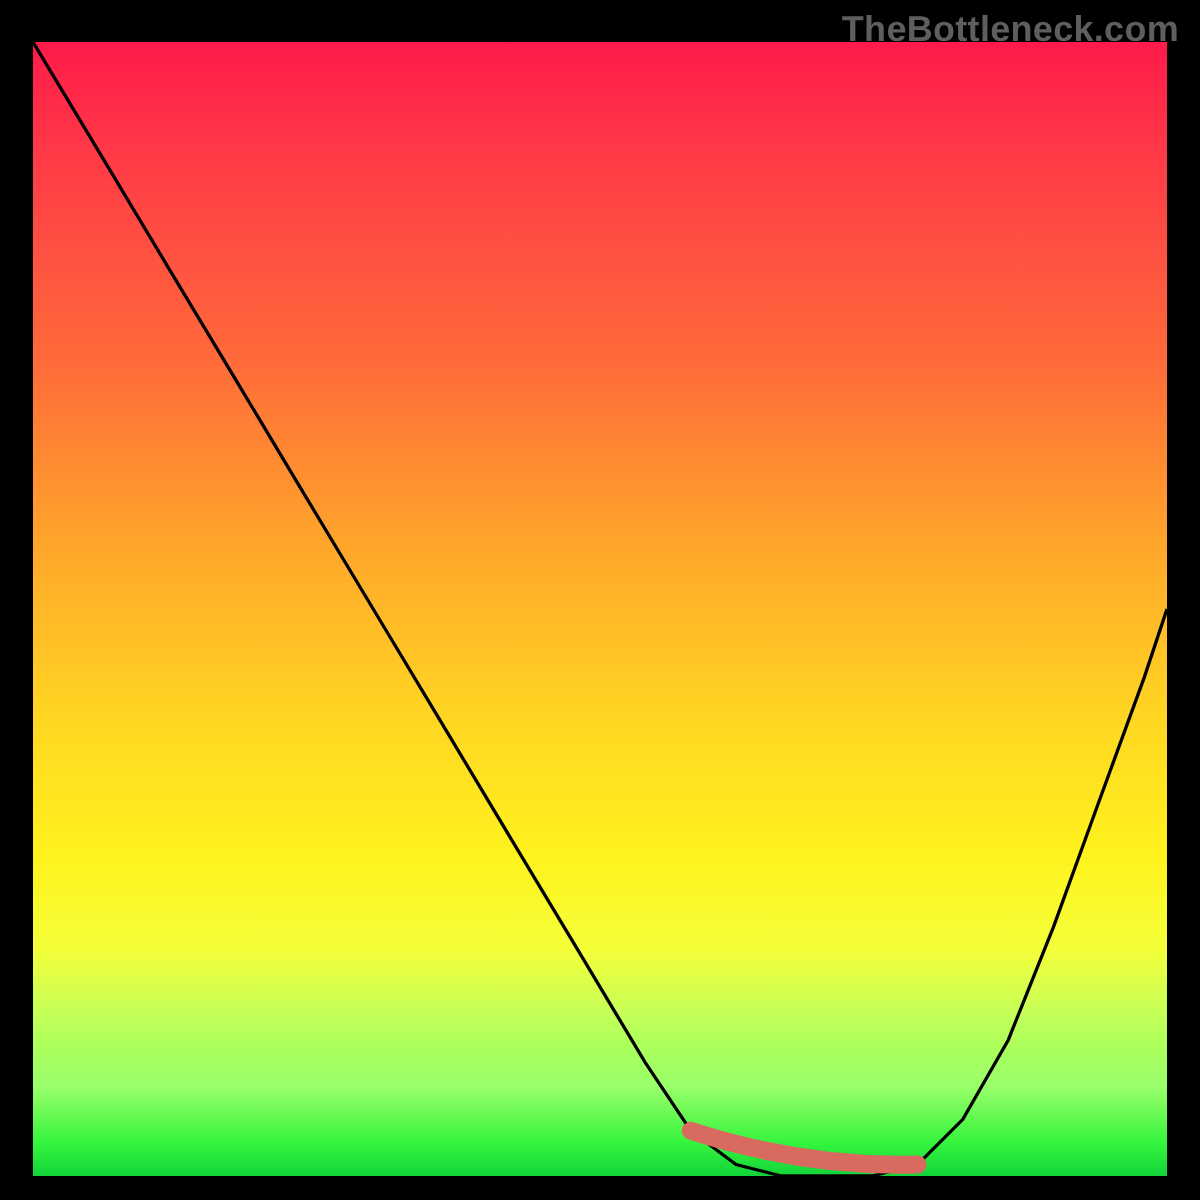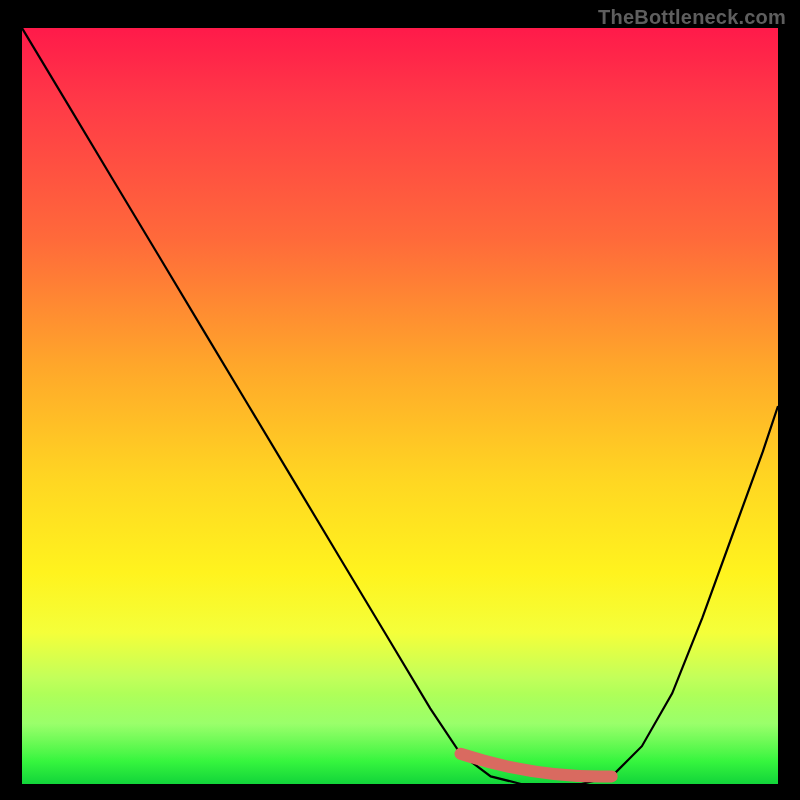--- a/index.html
+++ b/index.html
@@ -8,21 +8,21 @@
     position: relative;
     width: 800px;
     height: 800px;
     background: #000;
   }
   .watermark {
     position: absolute;
     top: 6px;
     right: 14px;
     font-family: Arial, Helvetica, sans-serif;
-    font-size: 20px;
+    font-size: 24px;
     font-weight: bold;
     color: #5e5e5e;
     z-index: 10;
     letter-spacing: 0.2px;
   }
   .plot {
     position: absolute;
     left: 22px;
     top: 28px;
     width: 756px;

